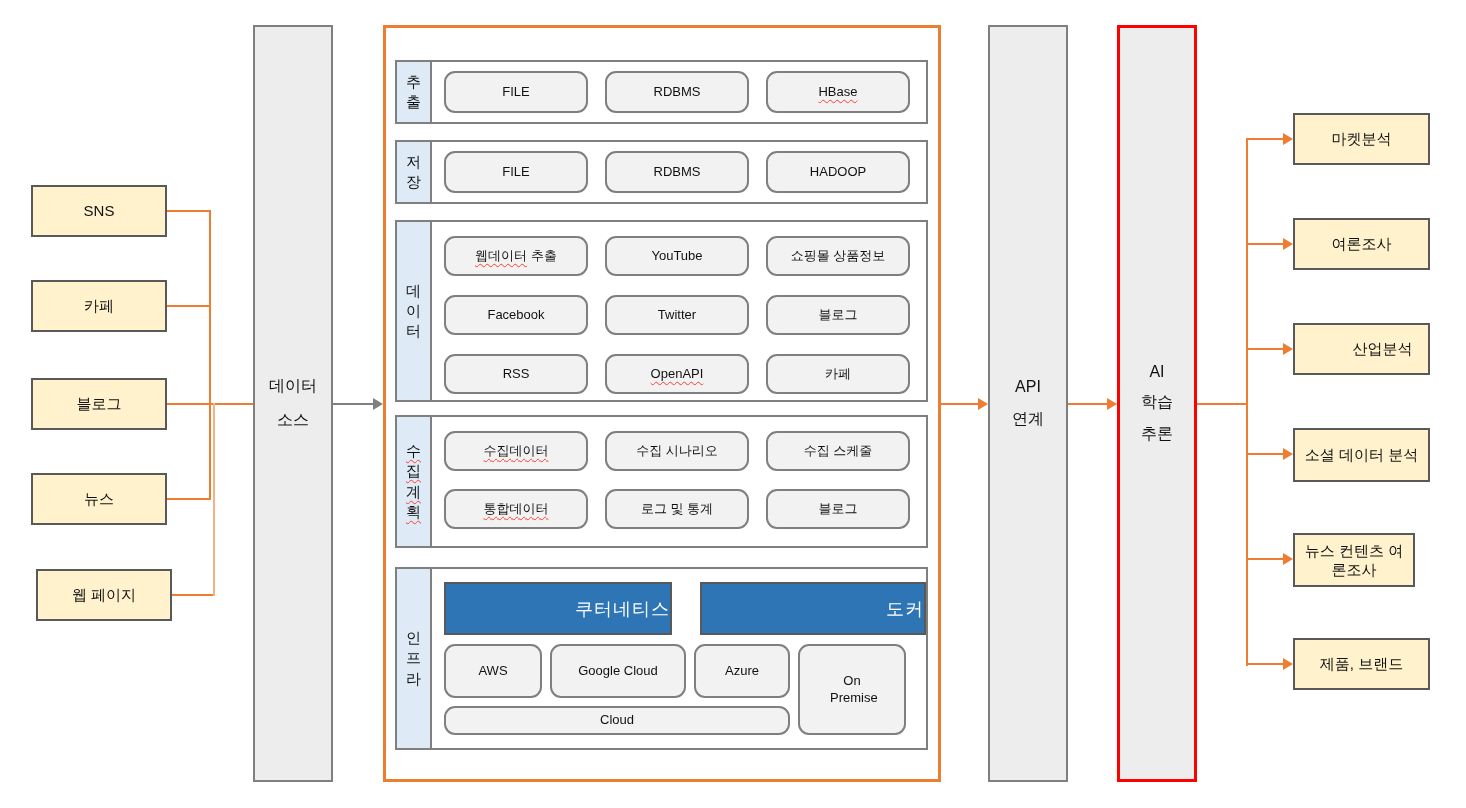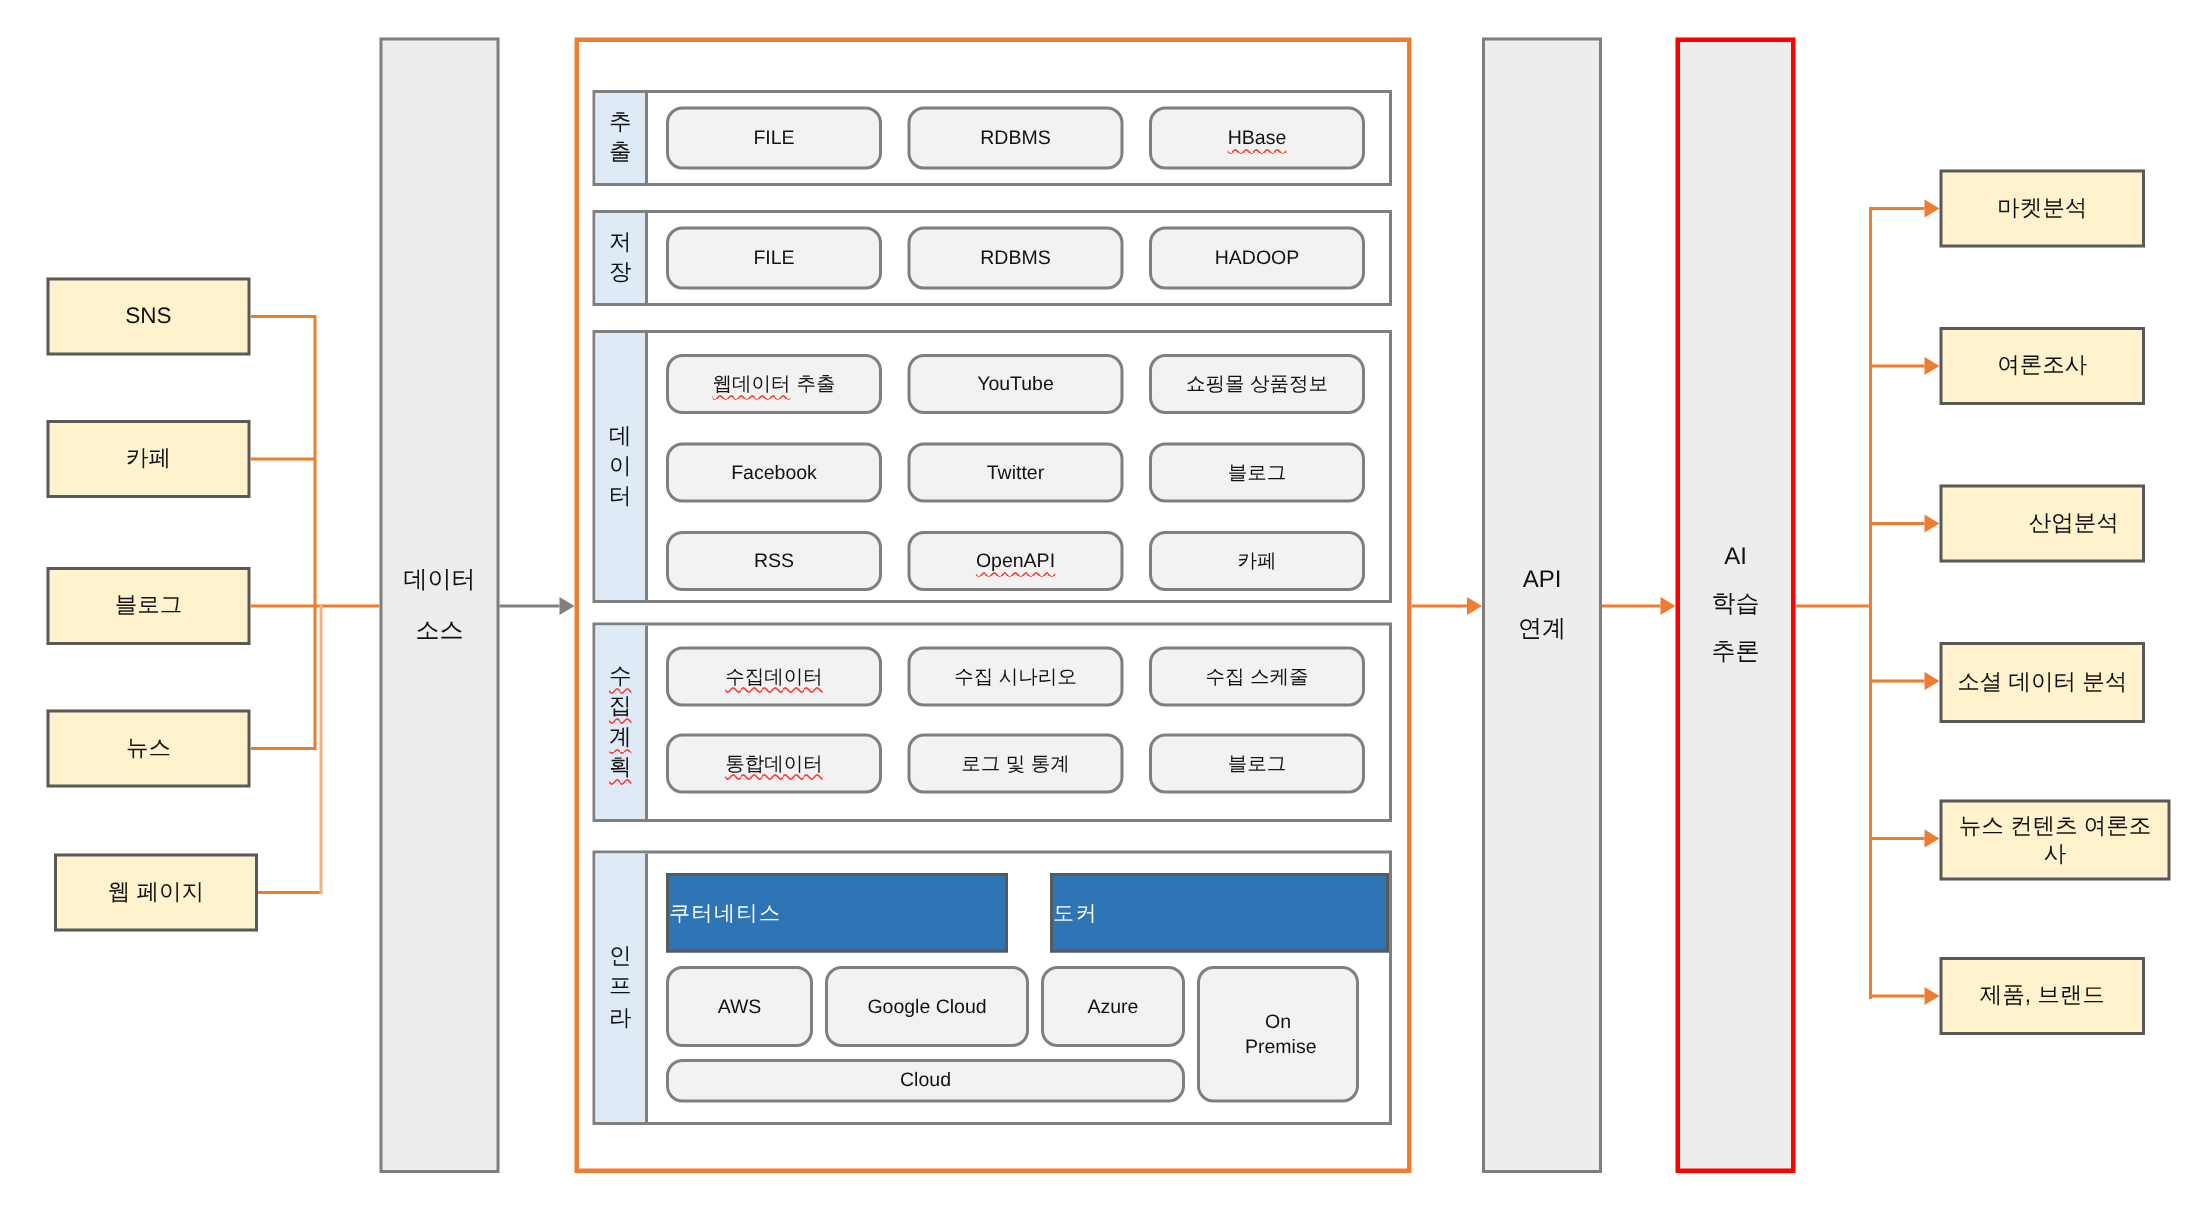--- a/index.html
+++ b/index.html
@@ -13,21 +13,21 @@
   .col-box.red{border:3px solid #FF0000;gap:11px;}
   .b{font-weight:normal;}
   .panel{border:3px solid #ED7D31;background:#fff;}
   .prow{background:#fff;border:2px solid #7F7F7F;display:flex;}
   .prow-label{width:33px;background:#DEEBF7;border-right:2px solid #7F7F7F;display:flex;align-items:center;
               justify-content:center;flex:0 0 33px;}
   .vtext{display:inline-block;width:1.05em;word-break:break-all;text-align:center;line-height:1.35;font-size:15px;}
   .chip{background:#F2F2F2;border:2px solid #7F7F7F;border-radius:11px;display:flex;align-items:center;
         justify-content:center;font-size:13px;text-align:center;line-height:1.3;padding:0 4px;}
   .blue-box{background:#2E75B6;border:2px solid #595959;color:#fff;display:flex;align-items:center;
-            justify-content:flex-start;font-size:14px;letter-spacing:1px;}
+            justify-content:flex-end;font-size:18px;letter-spacing:1px;}
   .wavy{text-decoration-line:underline;text-decoration-style:wavy;text-decoration-color:#FF3B30;
         text-decoration-thickness:1px;text-underline-offset:3px;}
   .p2{margin-left:4px;}
   .hline{height:2px;background:#ED7D31;}
   .vline{width:2px;background:#ED7D31;}
   .gray{background:#808080;}
   .lite{background:#F4B183;}
   .ah{width:0;height:0;border-top:6px solid transparent;border-bottom:6px solid transparent;
       border-left:10px solid #ED7D31;}
   .ah.gray-h{border-left-color:#808080;background:transparent;}
@@ -224,20 +224,20 @@
     </div>
   <div class="abs src-box" style="left:1293px;top:218px;width:137px;height:52px;">
       <span>여론조사</span>
     </div>
   <div class="abs src-box" style="left:1293px;top:323px;width:137px;height:52px;padding-left:48px;">
       <span>산업분석</span>
     </div>
   <div class="abs src-box" style="left:1293px;top:428px;width:137px;height:54px;">
       <span>소셜 데이터 분석</span>
     </div>
-  <div class="abs src-box" style="left:1293px;top:533px;width:154px;height:54px;">
+  <div class="abs src-box" style="left:1293px;top:533px;width:122px;height:54px;">
       <span>뉴스 컨텐츠 여론조사</span>
     </div>
   <div class="abs src-box" style="left:1293px;top:638px;width:137px;height:52px;">
       <span>제품, 브랜드</span>
     </div>
 
 </div>
 
 </body></html>

